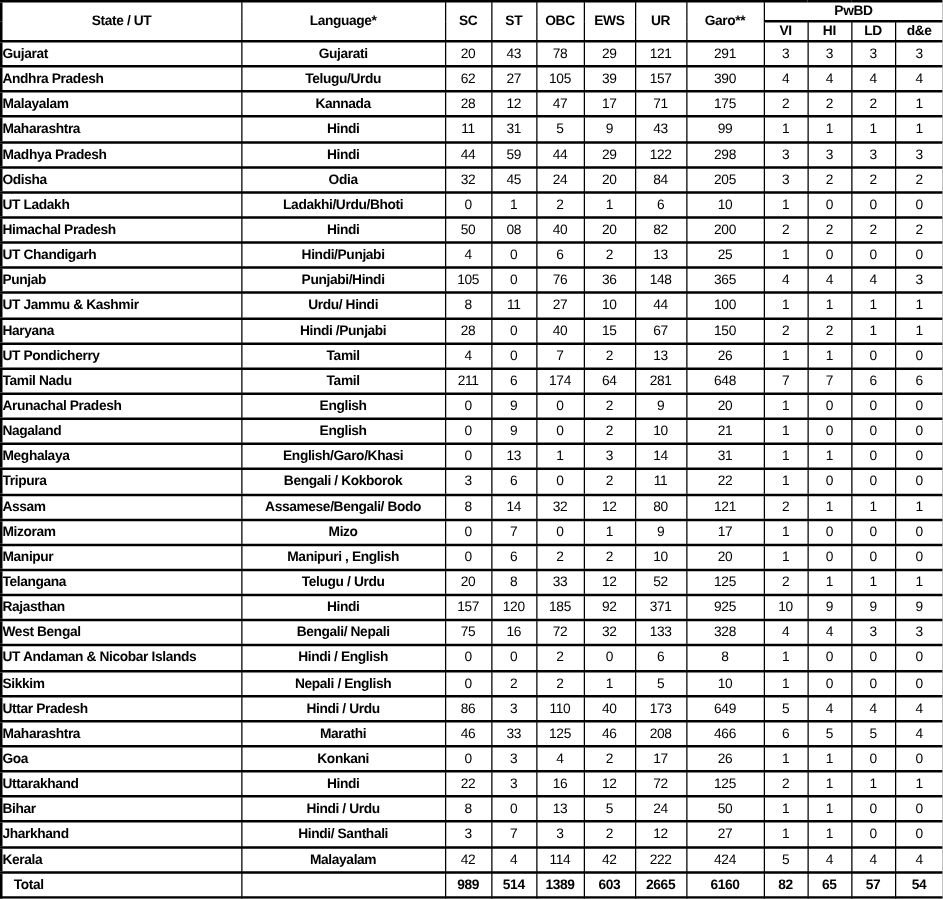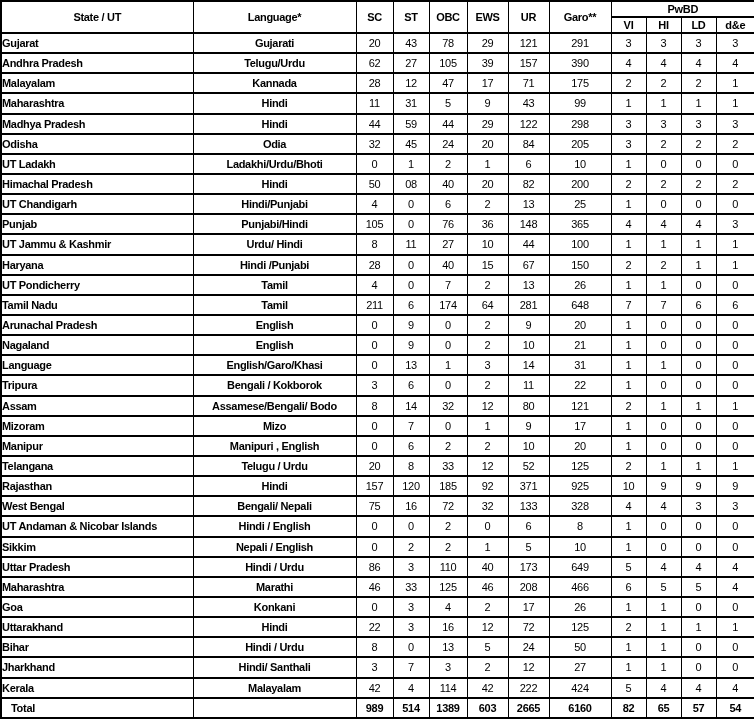--- a/index.html
+++ b/index.html
@@ -317,21 +317,21 @@
         <td class="c-num">0</td>
         <td class="c-num">2</td>
         <td class="c-num">10</td>
         <td class="c-num">21</td>
         <td class="c-num">1</td>
         <td class="c-num">0</td>
         <td class="c-num">0</td>
         <td class="c-num">0</td>
       </tr>
       <tr>
-        <td class="c-state">Language</td>
+        <td class="c-state">Meghalaya</td>
         <td class="c-lang">English/Garo/Khasi</td>
         <td class="c-num">0</td>
         <td class="c-num">13</td>
         <td class="c-num">1</td>
         <td class="c-num">3</td>
         <td class="c-num">14</td>
         <td class="c-num">31</td>
         <td class="c-num">1</td>
         <td class="c-num">1</td>
         <td class="c-num">0</td>

